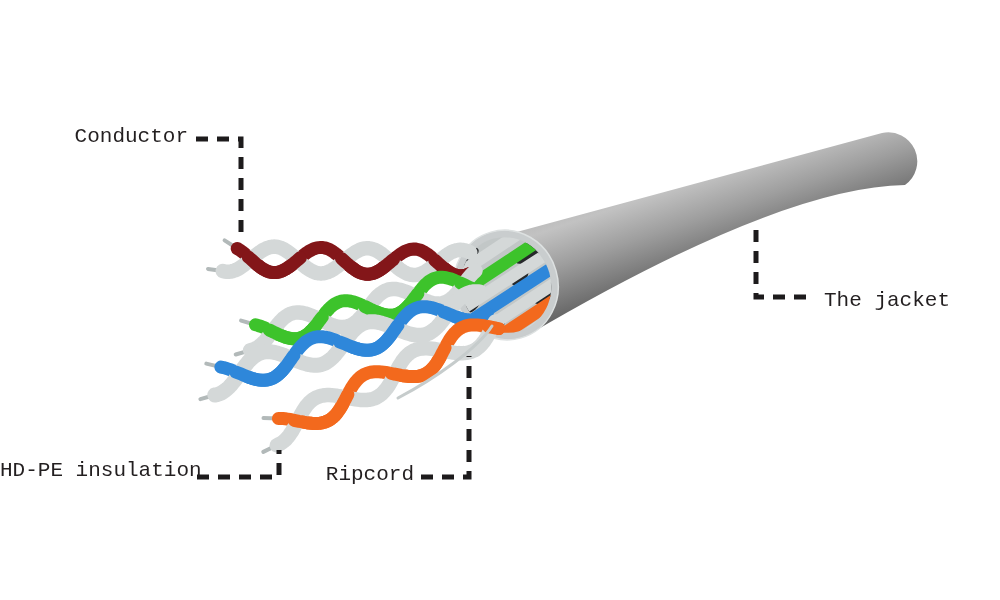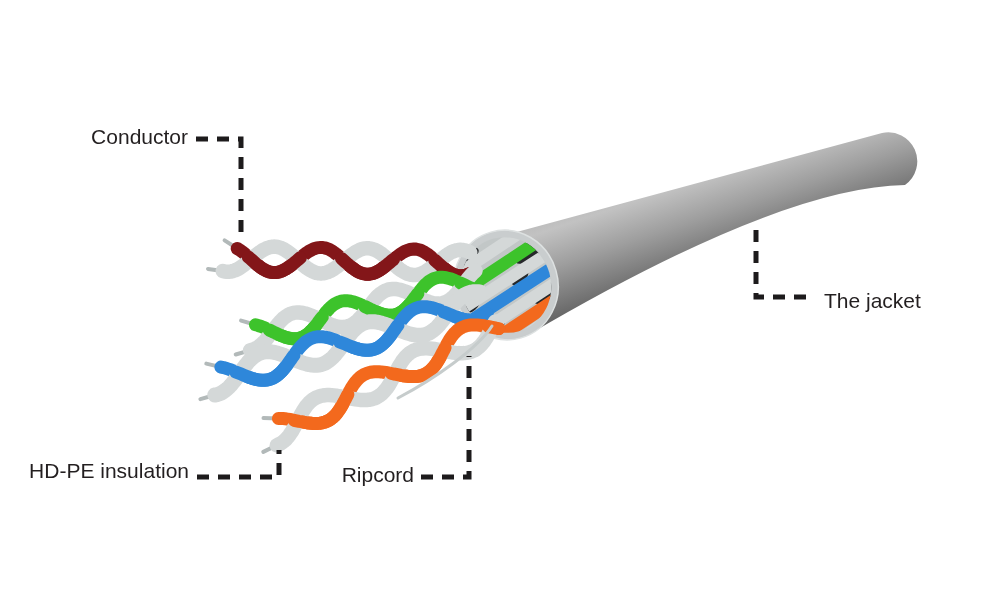--- a/index.html
+++ b/index.html
@@ -2,21 +2,21 @@
 <html style="--background: #ffffff; --label-text: #231f20; --leader-line: #1d1b1c; --jacket-light: #c2c2c2; --jacket-top: #b8b8b8; --jacket-mid: #9e9e9e; --jacket-dark: #6e6e6e; --jacket-edge: #525252; --cut-face-ring: #c9cdce; --cut-face-ring-highlight: #dde1e1; --cut-face-inner: #c2c7c7; --cut-face-shadow: #27292b; --insulation-white: #d4d8d8; --conductor-metal: #b2b9b9; --ripcord-string: #c6cccc;"><head>
 <meta charset="utf-8">
 <title>Diagram</title>
 <style>
   html,body{margin:0;padding:0;}
   #stage{
     position:relative;
     width:988px;height:600px;
     background:var(--background,#ffffff);
     overflow:hidden;
-    font-family:Liberation Sans, sans-serif;
+    font-family:Liberation Mono, monospace;
   }
   #artwork{position:absolute;left:0;top:0;}
   .label{
     position:absolute;
     font-size:21px;
     line-height:24px;
     color:var(--label-text,#231f20);
     white-space:nowrap;
   }
   .label.right{text-align:right;}

